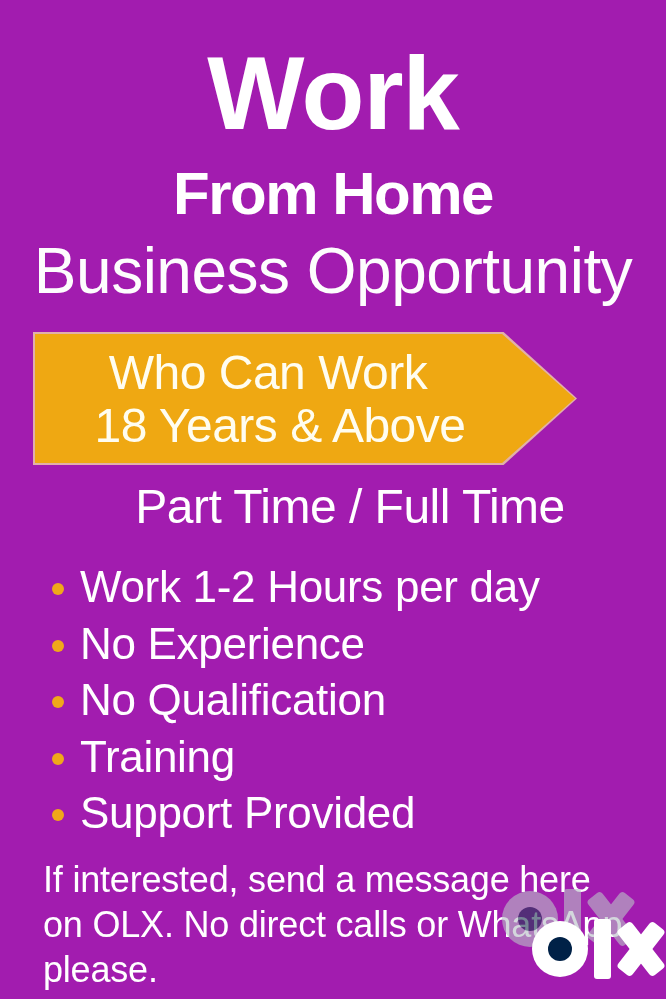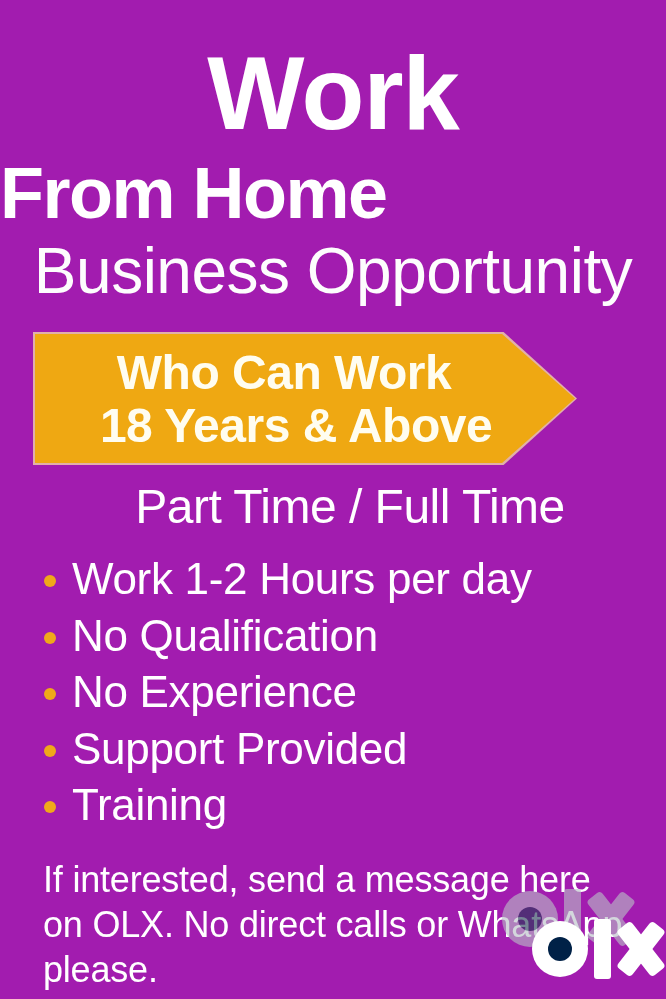--- a/index.html
+++ b/index.html
@@ -33,22 +33,22 @@
     font-weight: 700;
     letter-spacing: -1px;
     color: #ffffff;
     white-space: nowrap;
   }
   .headline-2 {
     position: absolute;
     left: 0;
     top: 147px;
     width: 666px;
-    text-align: left;
-    font-size: 72px;
+    text-align: center;
+    font-size: 60px;
     line-height: 93px;
     font-weight: 700;
     letter-spacing: -1.5px;
     color: #ffffff;
     white-space: nowrap;
   }
   .subtitle {
     position: absolute;
     left: 0;
     top: 243px;
@@ -86,28 +86,28 @@
     top: -2px;
     width: 544px;
     height: 133px;
     background: #f6e2a8;
     -webkit-clip-path: polygon(0 0, 86.5% 0, 100% 50%, 86.5% 100%, 0 100%);
     clip-path: polygon(0 0, 86.5% 0, 100% 50%, 86.5% 100%, 0 100%);
     opacity: 0.75;
   }
   .banner-text {
     position: absolute;
-    left: 16px;
+    left: 0;
     top: 12px;
     width: 466px;
     text-align: center;
     color: #fffdf0;
     font-size: 48px;
     line-height: 53px;
-    font-weight: 700;
+    font-weight: 400;
     letter-spacing: -0.5px;
     white-space: nowrap;
   }
   .banner-line2 {
     letter-spacing: -0.5px;
     margin-left: 24px;
   }
 
   
   .parttime {
@@ -123,21 +123,21 @@
     color: #ffffff;
     white-space: nowrap;
   }
 
   
   .bullets {
     position: absolute;
     left: 44px;
     top: 551px;
     width: 600px;
-    margin: 0;
+    margin: 8px;
     padding: 0;
     list-style: none;
   }
   .bullet-item {
     display: flex;
     align-items: center;
     height: 56px;
     margin: 0 0 0.5px 0;
   }
   .bullet-dot {
@@ -259,33 +259,33 @@
 
   <div class="parttime">Part Time / Full Time</div>
 
   <ul class="bullets">
     <li class="bullet-item">
       <span class="bullet-dot"></span>
       <span class="bullet-label">Work 1-2 Hours per day</span>
     </li>
     <li class="bullet-item">
       <span class="bullet-dot"></span>
+      <span class="bullet-label">No Experience</span>
+    </li>
+    <li class="bullet-item">
+      <span class="bullet-dot"></span>
       <span class="bullet-label">No Qualification</span>
     </li>
     <li class="bullet-item">
       <span class="bullet-dot"></span>
-      <span class="bullet-label">No Experience</span>
+      <span class="bullet-label">Training</span>
     </li>
     <li class="bullet-item">
       <span class="bullet-dot"></span>
       <span class="bullet-label">Support Provided</span>
-    </li>
-    <li class="bullet-item">
-      <span class="bullet-dot"></span>
-      <span class="bullet-label">Training</span>
     </li>
   </ul>
 
   <div class="footer-note">If interested, send a message here on OLX. No direct calls or WhatsApp please.</div>
 
   <div class="olx-logo olx-back">
     <span class="olx-o">
       <span class="olx-o-hole"></span>
     </span>
     <span class="olx-l"></span>

